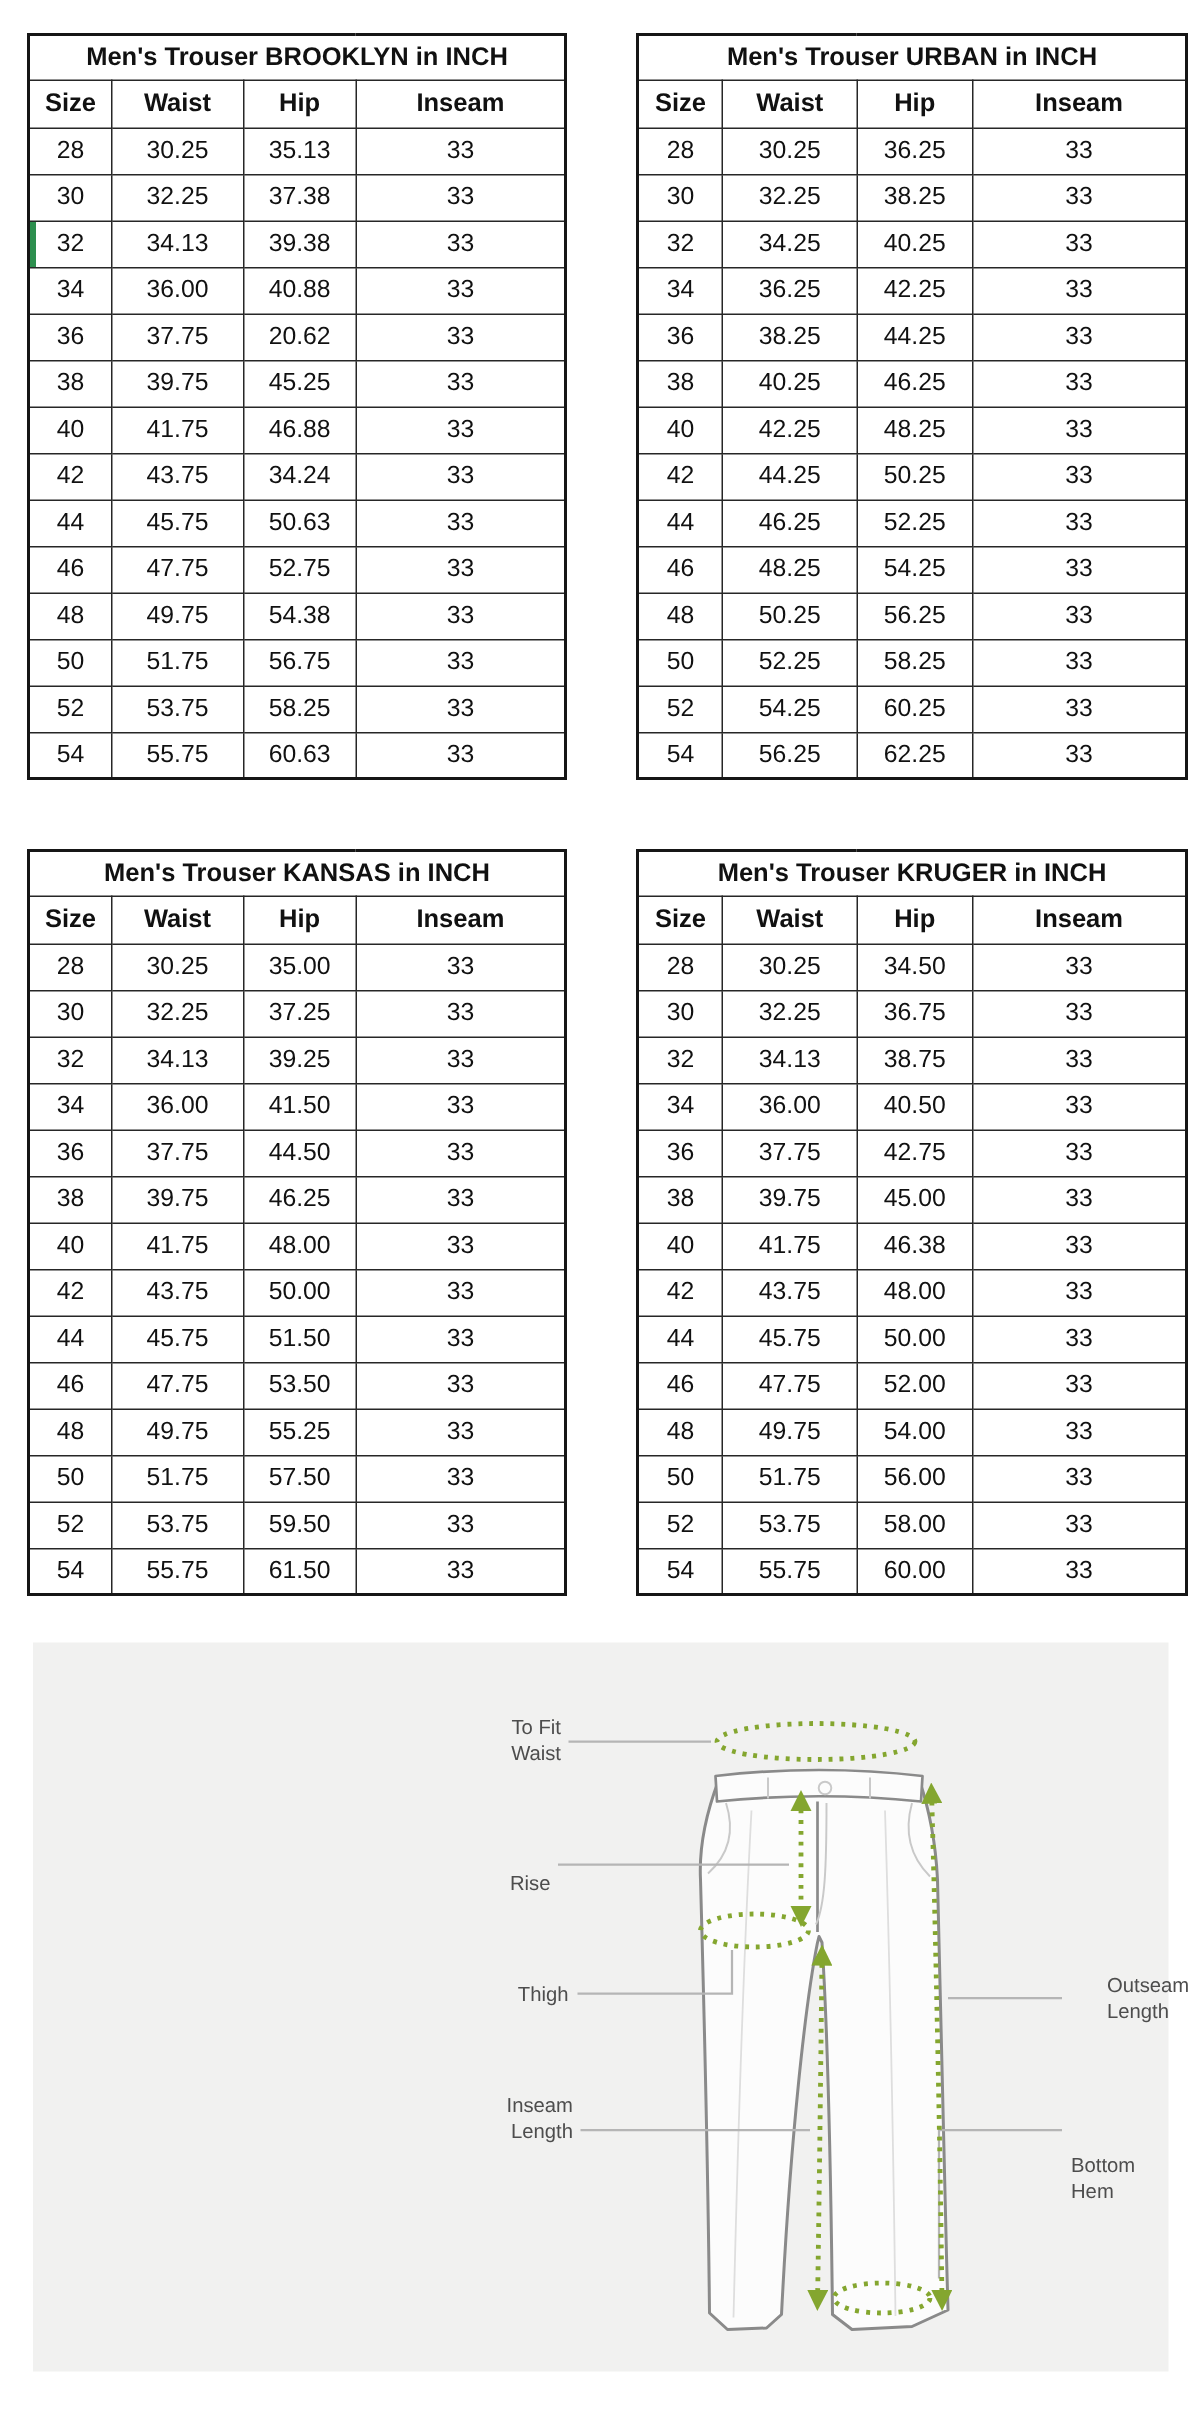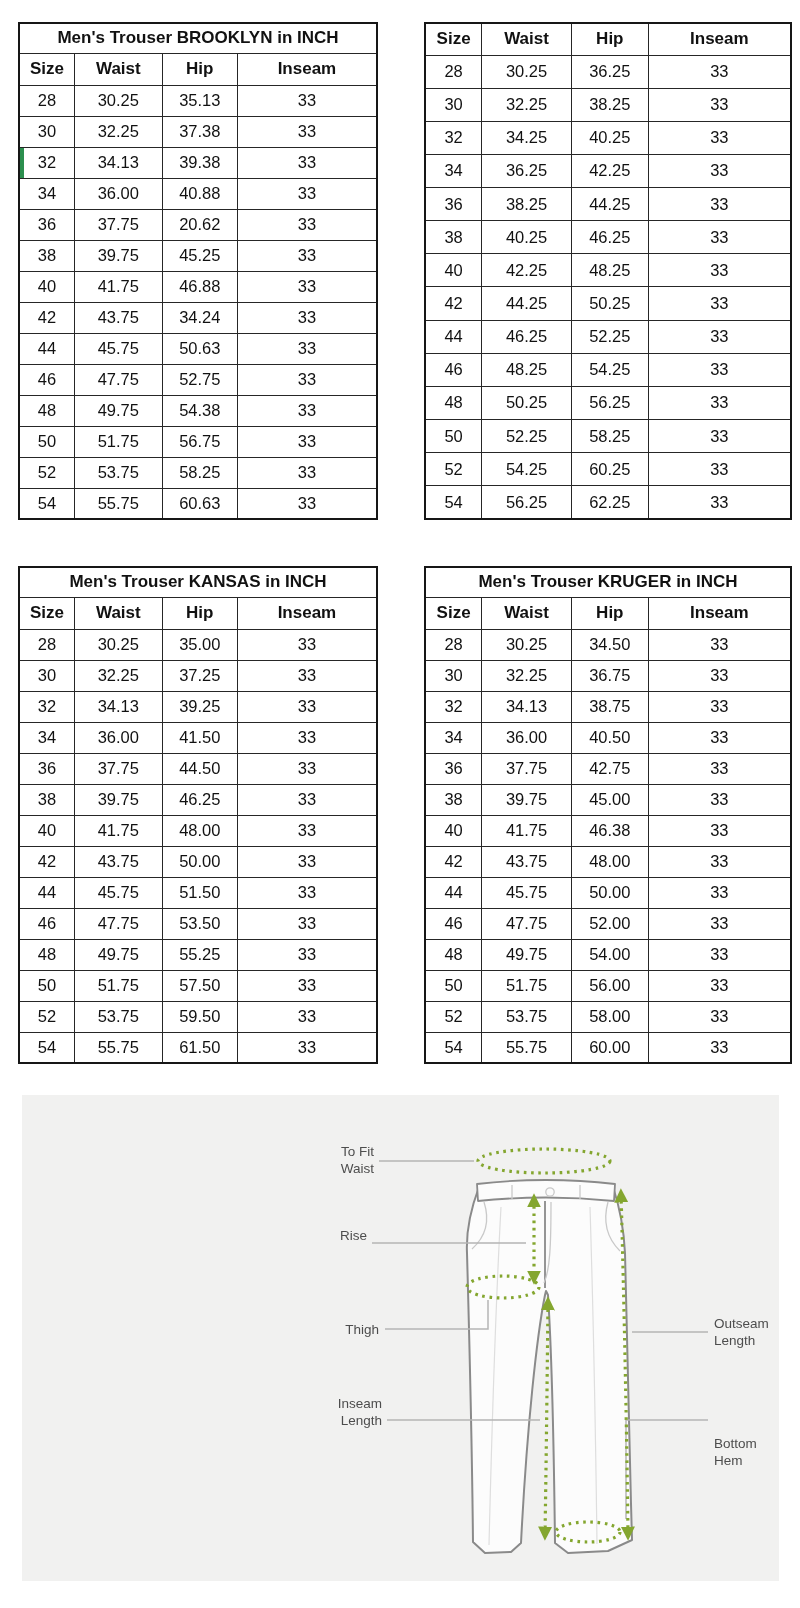--- a/index.html
+++ b/index.html
@@ -208,20 +208,23 @@
 
   <table class="size-table">
     <colgroup>
         <col class="c-size">
         <col class="c-waist">
         <col class="c-hip">
         <col class="c-inseam">
       </colgroup>
     <thead>
       <tr>
+        <td class="t-title" colspan="4">Men's Trouser URBAN in INCH</td>
+      </tr>
+      <tr>
         <th>Size</th>
         <th>Waist</th>
         <th>Hip</th>
         <th>Inseam</th>
       </tr>
     </thead>
     <tbody>
         <tr>
           <td>28</td>
           <td>30.25</td>
@@ -572,31 +575,31 @@
     <path class="gdash" d="M599,99 C602,200 605,350 606,440" marker-start="url(#ah)" marker-end="url(#ah)"></path>
   </svg>
 
   <div class="brand">
   </div>
 
   <div class="lbl lbl-left" style="right:405px;top:48px;">
     <div>To Fit</div>
     <div>Waist</div>
   </div>
-  <div class="lbl lbl-left" style="right:412px;top:132px;">
+  <div class="lbl lbl-left" style="right:412px;top:152px;">
     <div>Rise</div>
   </div>
   <div class="lbl lbl-left" style="right:400px;top:226px;">
     <div>Thigh</div>
   </div>
   <div class="lbl lbl-left" style="right:397px;top:300px;">
     <div>Inseam</div>
     <div>Length</div>
   </div>
-  <div class="lbl lbl-right" style="left:692px;top:220px;">
+  <div class="lbl lbl-right" style="left:716px;top:220px;">
     <div>Outseam</div>
     <div>Length</div>
   </div>
   <div class="lbl lbl-right" style="left:692px;top:300px;margin-top:40px;">
     <div>Bottom</div>
     <div>Hem</div>
   </div>
 
 </div>
 

